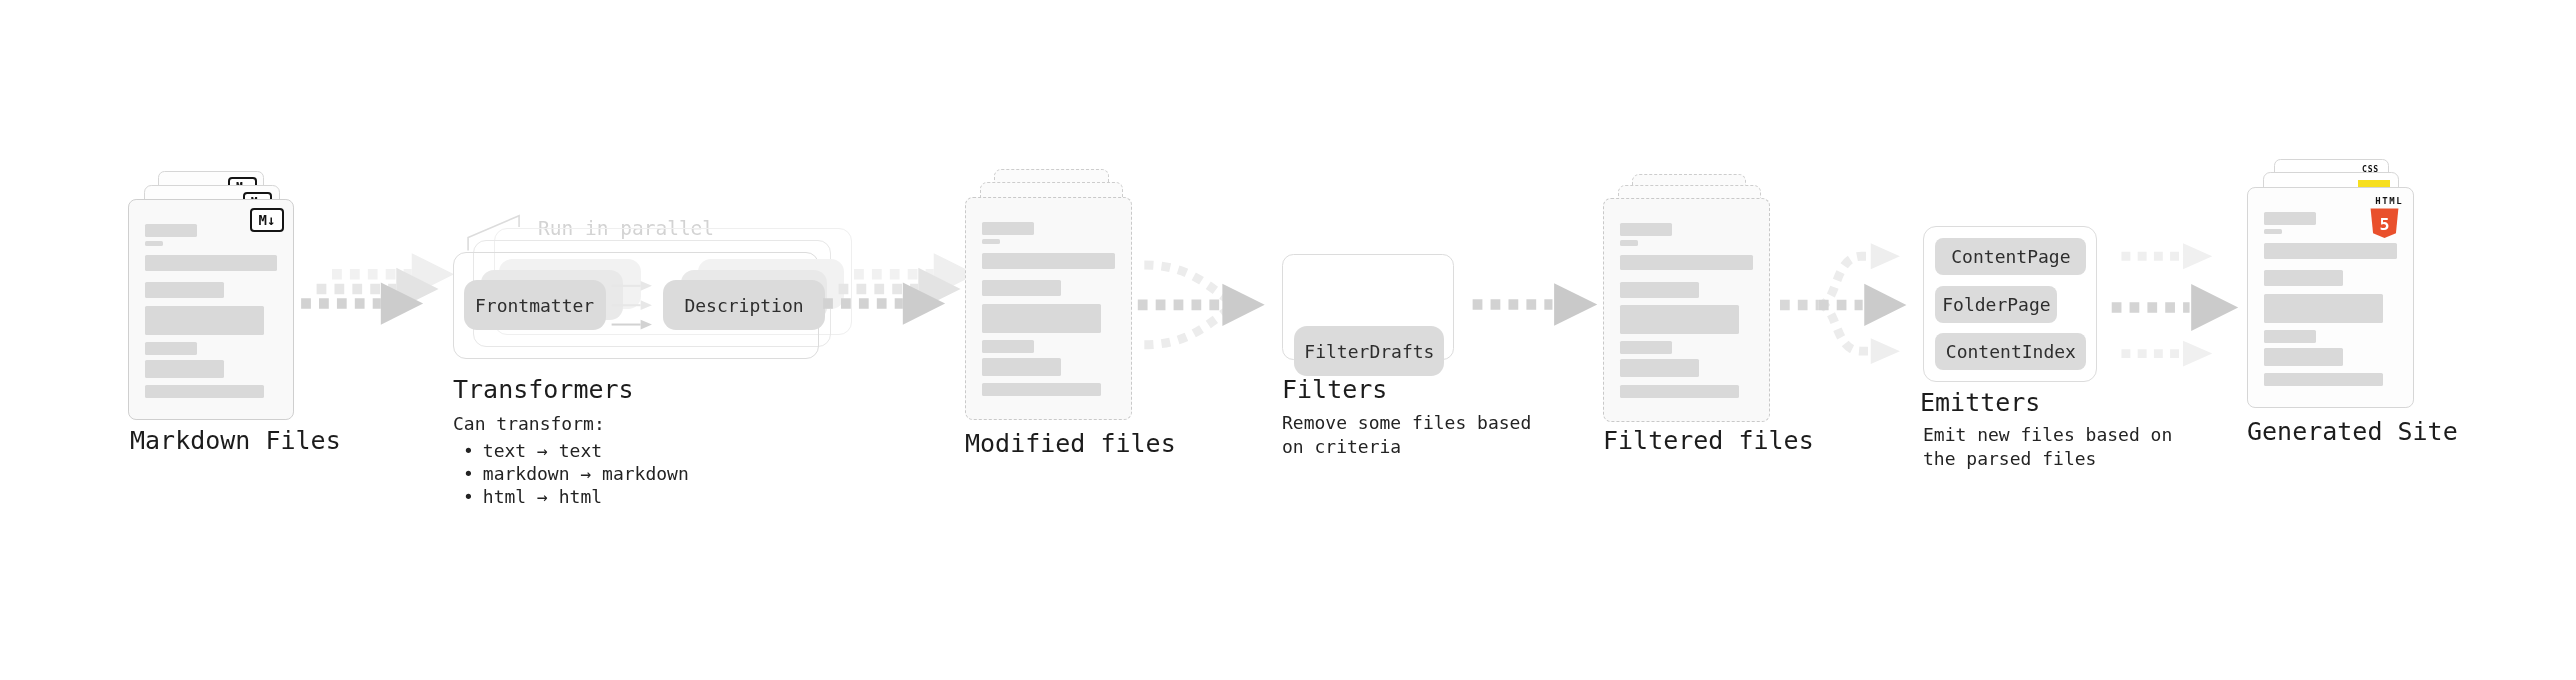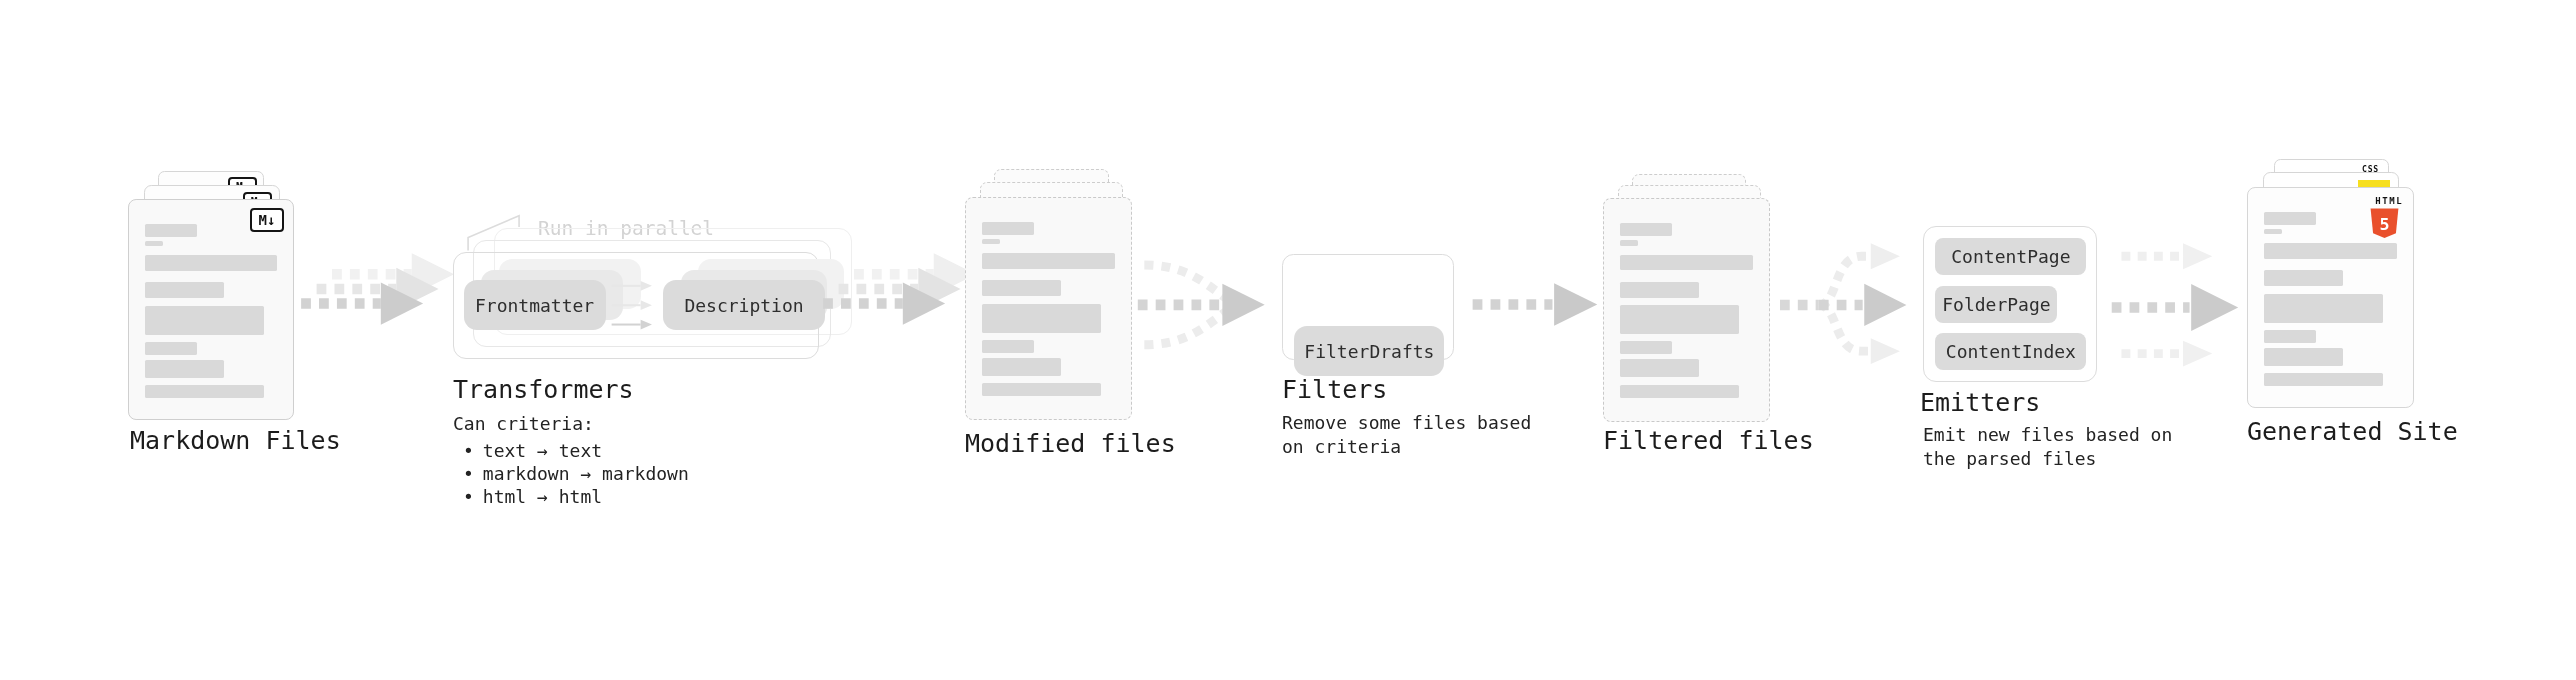--- a/index.html
+++ b/index.html
@@ -121,21 +121,21 @@
           <path d="M2 30 H38" stroke="#e7e7e7" stroke-width="2.5" fill="none"></path>
           <polygon points="38,24 38,36 52,30" fill="#e7e7e7"></polygon>
         </g>
       <g>
           <path d="M2 54 H38" stroke="#d2d2d2" stroke-width="2.5" fill="none"></path>
           <polygon points="38,48 38,60 52,54" fill="#d2d2d2"></polygon>
         </g>
     </svg>
   </div>
   <div class="h" style="left:453px;top:375px;">Transformers</div>
-  <div class="sub" style="left:453px;top:412px;">Can criteria:</div>
+  <div class="sub" style="left:453px;top:412px;">Can transform:</div>
   <div class="bullets" style="left:463px;top:439px;">
     <div class="row">
         <span>•</span>
         <span>text → text</span>
       </div>
     <div class="row">
         <span>•</span>
         <span>markdown → markdown</span>
       </div>
     <div class="row">

